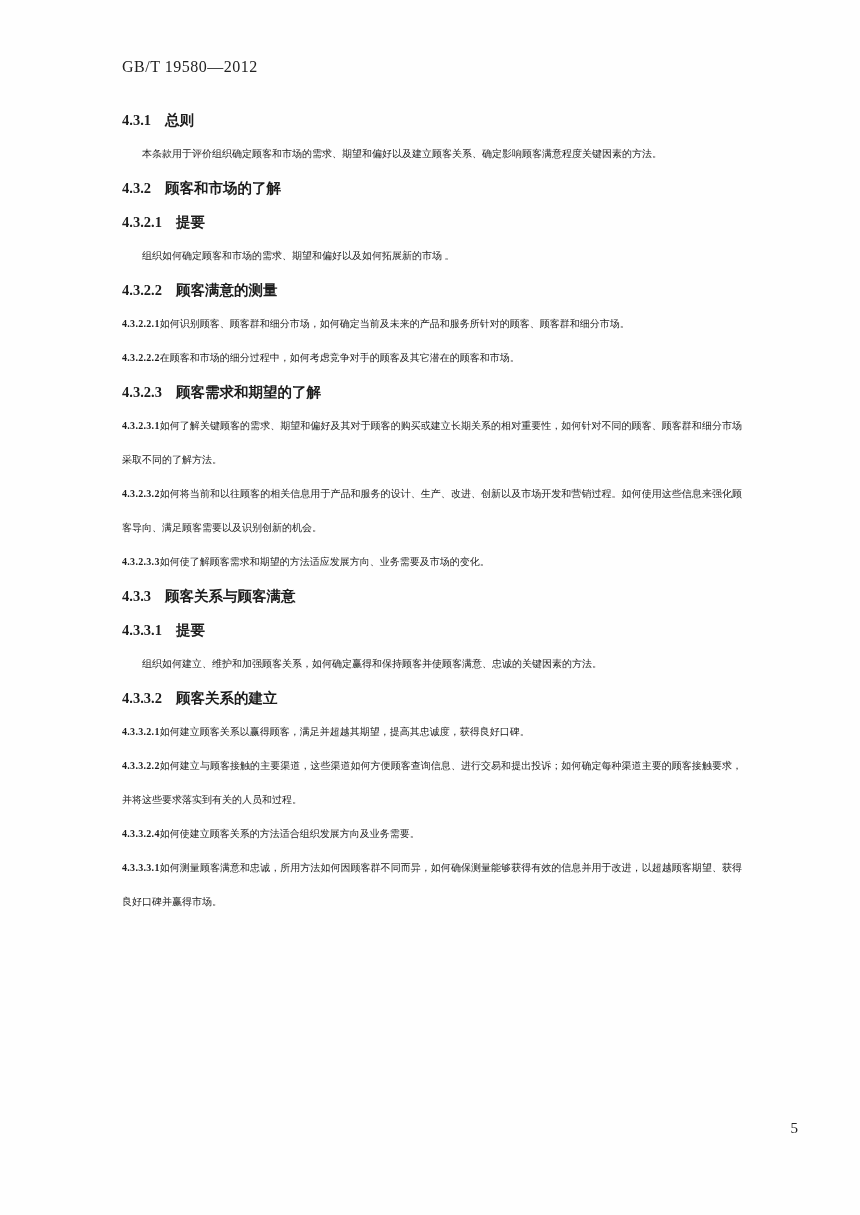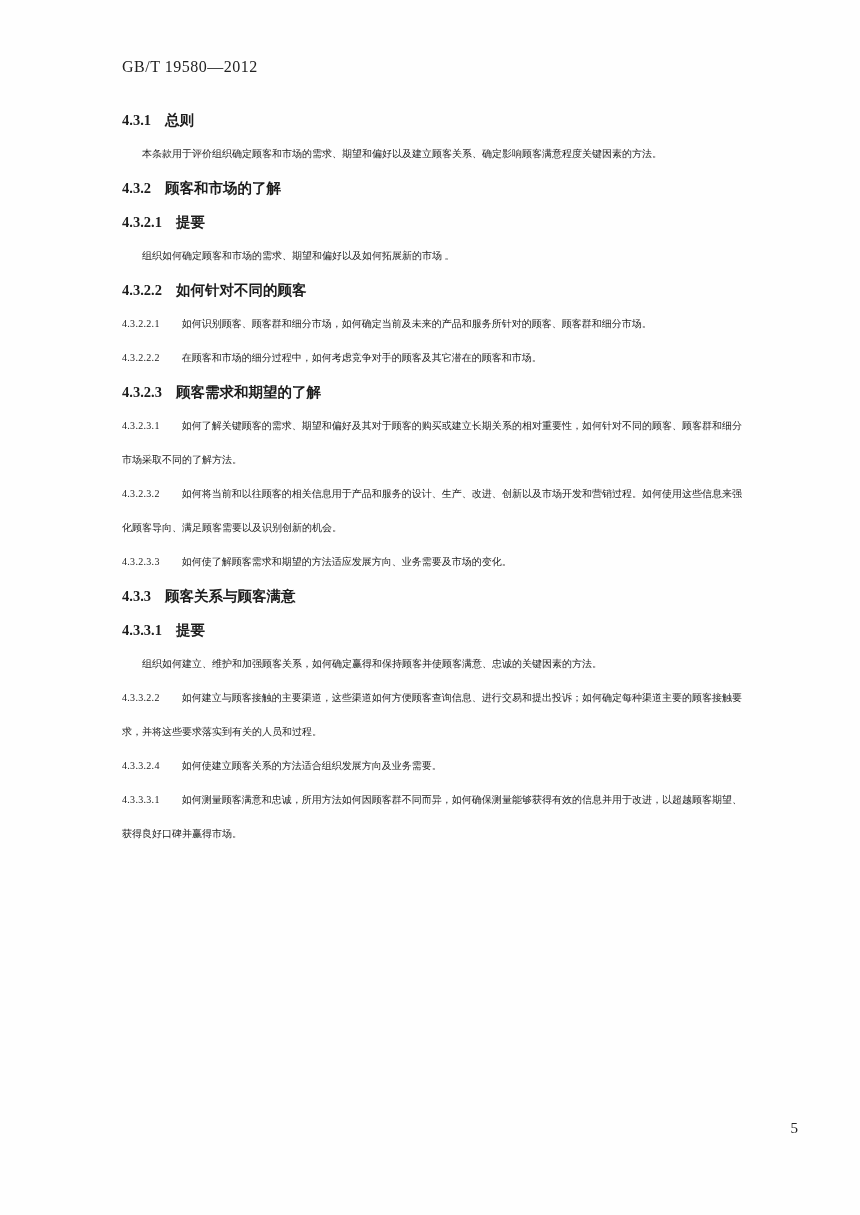--- a/index.html
+++ b/index.html
@@ -33,22 +33,21 @@
     text-align: justify;
     text-justify: inter-character;
   }
   .block.heading {
     font-weight: 700;
     font-size: 14.5px;
     text-align: left;
   }
   .block.heading .num { margin-right: 14px; }
   .block.numbered .num {
-    font-weight: 400;
-    margin-right: 22px;
+    font-weight: 700;
     letter-spacing: 0.3px;
   }
   .block.body-para { text-indent: 2em; }
   .page-number {
     position: absolute;
     right: 62px;
     top: 1120px;
     font-size: 15px;
     color: #222;
   }
@@ -58,29 +57,31 @@
 
 <div class="page">
   <div class="doc-header">GB/T 19580—2012</div>
 
   <div class="doc-content" id="doc-content">
       <div class="block heading"><span class="num">4.3.1</span><span class="txt">总则</span></div>
       <div class="block body-para"><span class="txt">本条款用于评价组织确定顾客和市场的需求、期望和偏好以及建立顾客关系、确定影响顾客满意程度关键因素的方法。</span></div>
       <div class="block heading"><span class="num">4.3.2</span><span class="txt">顾客和市场的了解</span></div>
       <div class="block heading"><span class="num">4.3.2.1</span><span class="txt">提要</span></div>
       <div class="block body-para"><span class="txt">组织如何确定顾客和市场的需求、期望和偏好以及如何拓展新的市场 。</span></div>
-      <div class="block heading"><span class="num">4.3.2.2</span><span class="txt">如何针对不同的顾客</span></div>
+      <div class="block heading"><span class="num">4.3.2.2</span><span class="txt">顾客满意的测量</span></div>
       <div class="block numbered"><span class="num">4.3.2.2.1</span><span class="txt">如何识别顾客、顾客群和细分市场，如何确定当前及未来的产品和服务所针对的顾客、顾客群和细分市场。</span></div>
       <div class="block numbered"><span class="num">4.3.2.2.2</span><span class="txt">在顾客和市场的细分过程中，如何考虑竞争对手的顾客及其它潜在的顾客和市场。</span></div>
       <div class="block heading"><span class="num">4.3.2.3</span><span class="txt">顾客需求和期望的了解</span></div>
       <div class="block numbered"><span class="num">4.3.2.3.1</span><span class="txt">如何了解关键顾客的需求、期望和偏好及其对于顾客的购买或建立长期关系的相对重要性，如何针对不同的顾客、顾客群和细分市场采取不同的了解方法。</span></div>
       <div class="block numbered"><span class="num">4.3.2.3.2</span><span class="txt">如何将当前和以往顾客的相关信息用于产品和服务的设计、生产、改进、创新以及市场开发和营销过程。如何使用这些信息来强化顾客导向、满足顾客需要以及识别创新的机会。</span></div>
       <div class="block numbered"><span class="num">4.3.2.3.3</span><span class="txt">如何使了解顾客需求和期望的方法适应发展方向、业务需要及市场的变化。</span></div>
       <div class="block heading"><span class="num">4.3.3</span><span class="txt">顾客关系与顾客满意</span></div>
       <div class="block heading"><span class="num">4.3.3.1</span><span class="txt">提要</span></div>
       <div class="block body-para"><span class="txt">组织如何建立、维护和加强顾客关系，如何确定赢得和保持顾客并使顾客满意、忠诚的关键因素的方法。</span></div>
+      <div class="block heading"><span class="num">4.3.3.2</span><span class="txt">顾客关系的建立</span></div>
+      <div class="block numbered"><span class="num">4.3.3.2.1</span><span class="txt">如何建立顾客关系以赢得顾客，满足并超越其期望，提高其忠诚度，获得良好口碑。</span></div>
       <div class="block numbered"><span class="num">4.3.3.2.2</span><span class="txt">如何建立与顾客接触的主要渠道，这些渠道如何方便顾客查询信息、进行交易和提出投诉；如何确定每种渠道主要的顾客接触要求，并将这些要求落实到有关的人员和过程。</span></div>
       <div class="block numbered"><span class="num">4.3.3.2.4</span><span class="txt">如何使建立顾客关系的方法适合组织发展方向及业务需要。</span></div>
       <div class="block numbered"><span class="num">4.3.3.3.1</span><span class="txt">如何测量顾客满意和忠诚，所用方法如何因顾客群不同而异，如何确保测量能够获得有效的信息并用于改进，以超越顾客期望、获得良好口碑并赢得市场。</span></div>
     </div>
 
   <div class="page-number">5</div>
 </div>
 
 </body></html>

